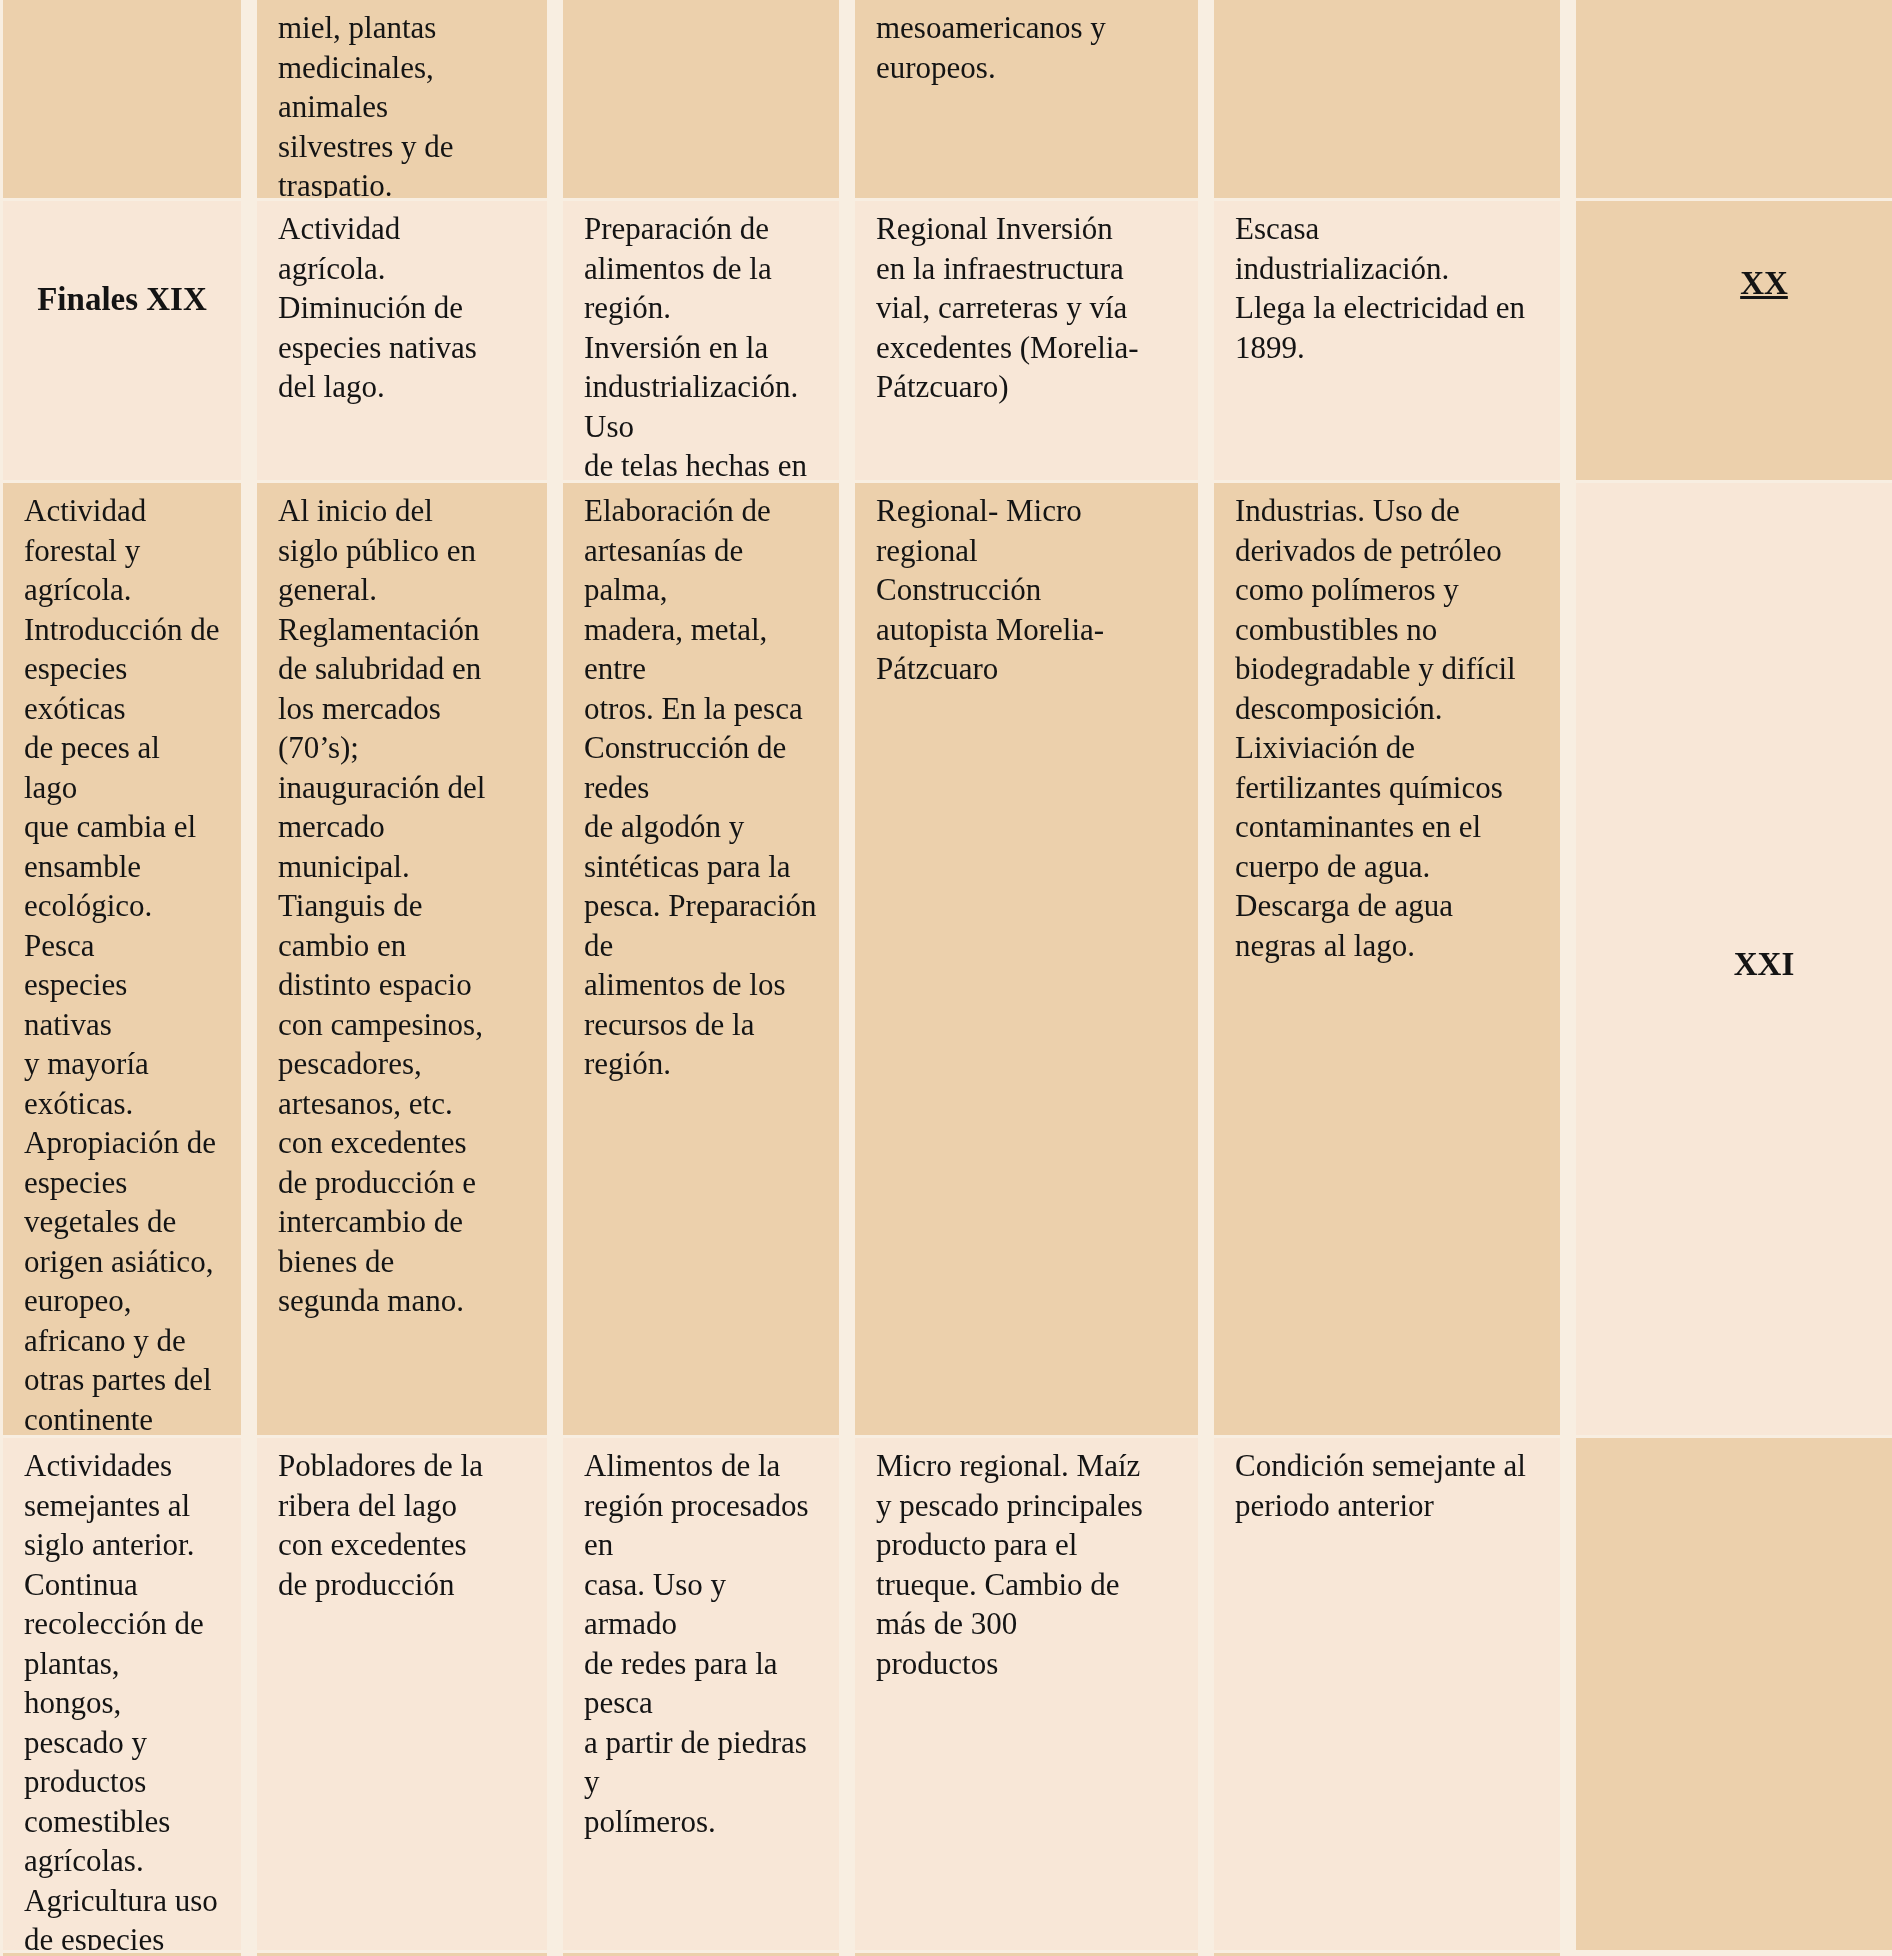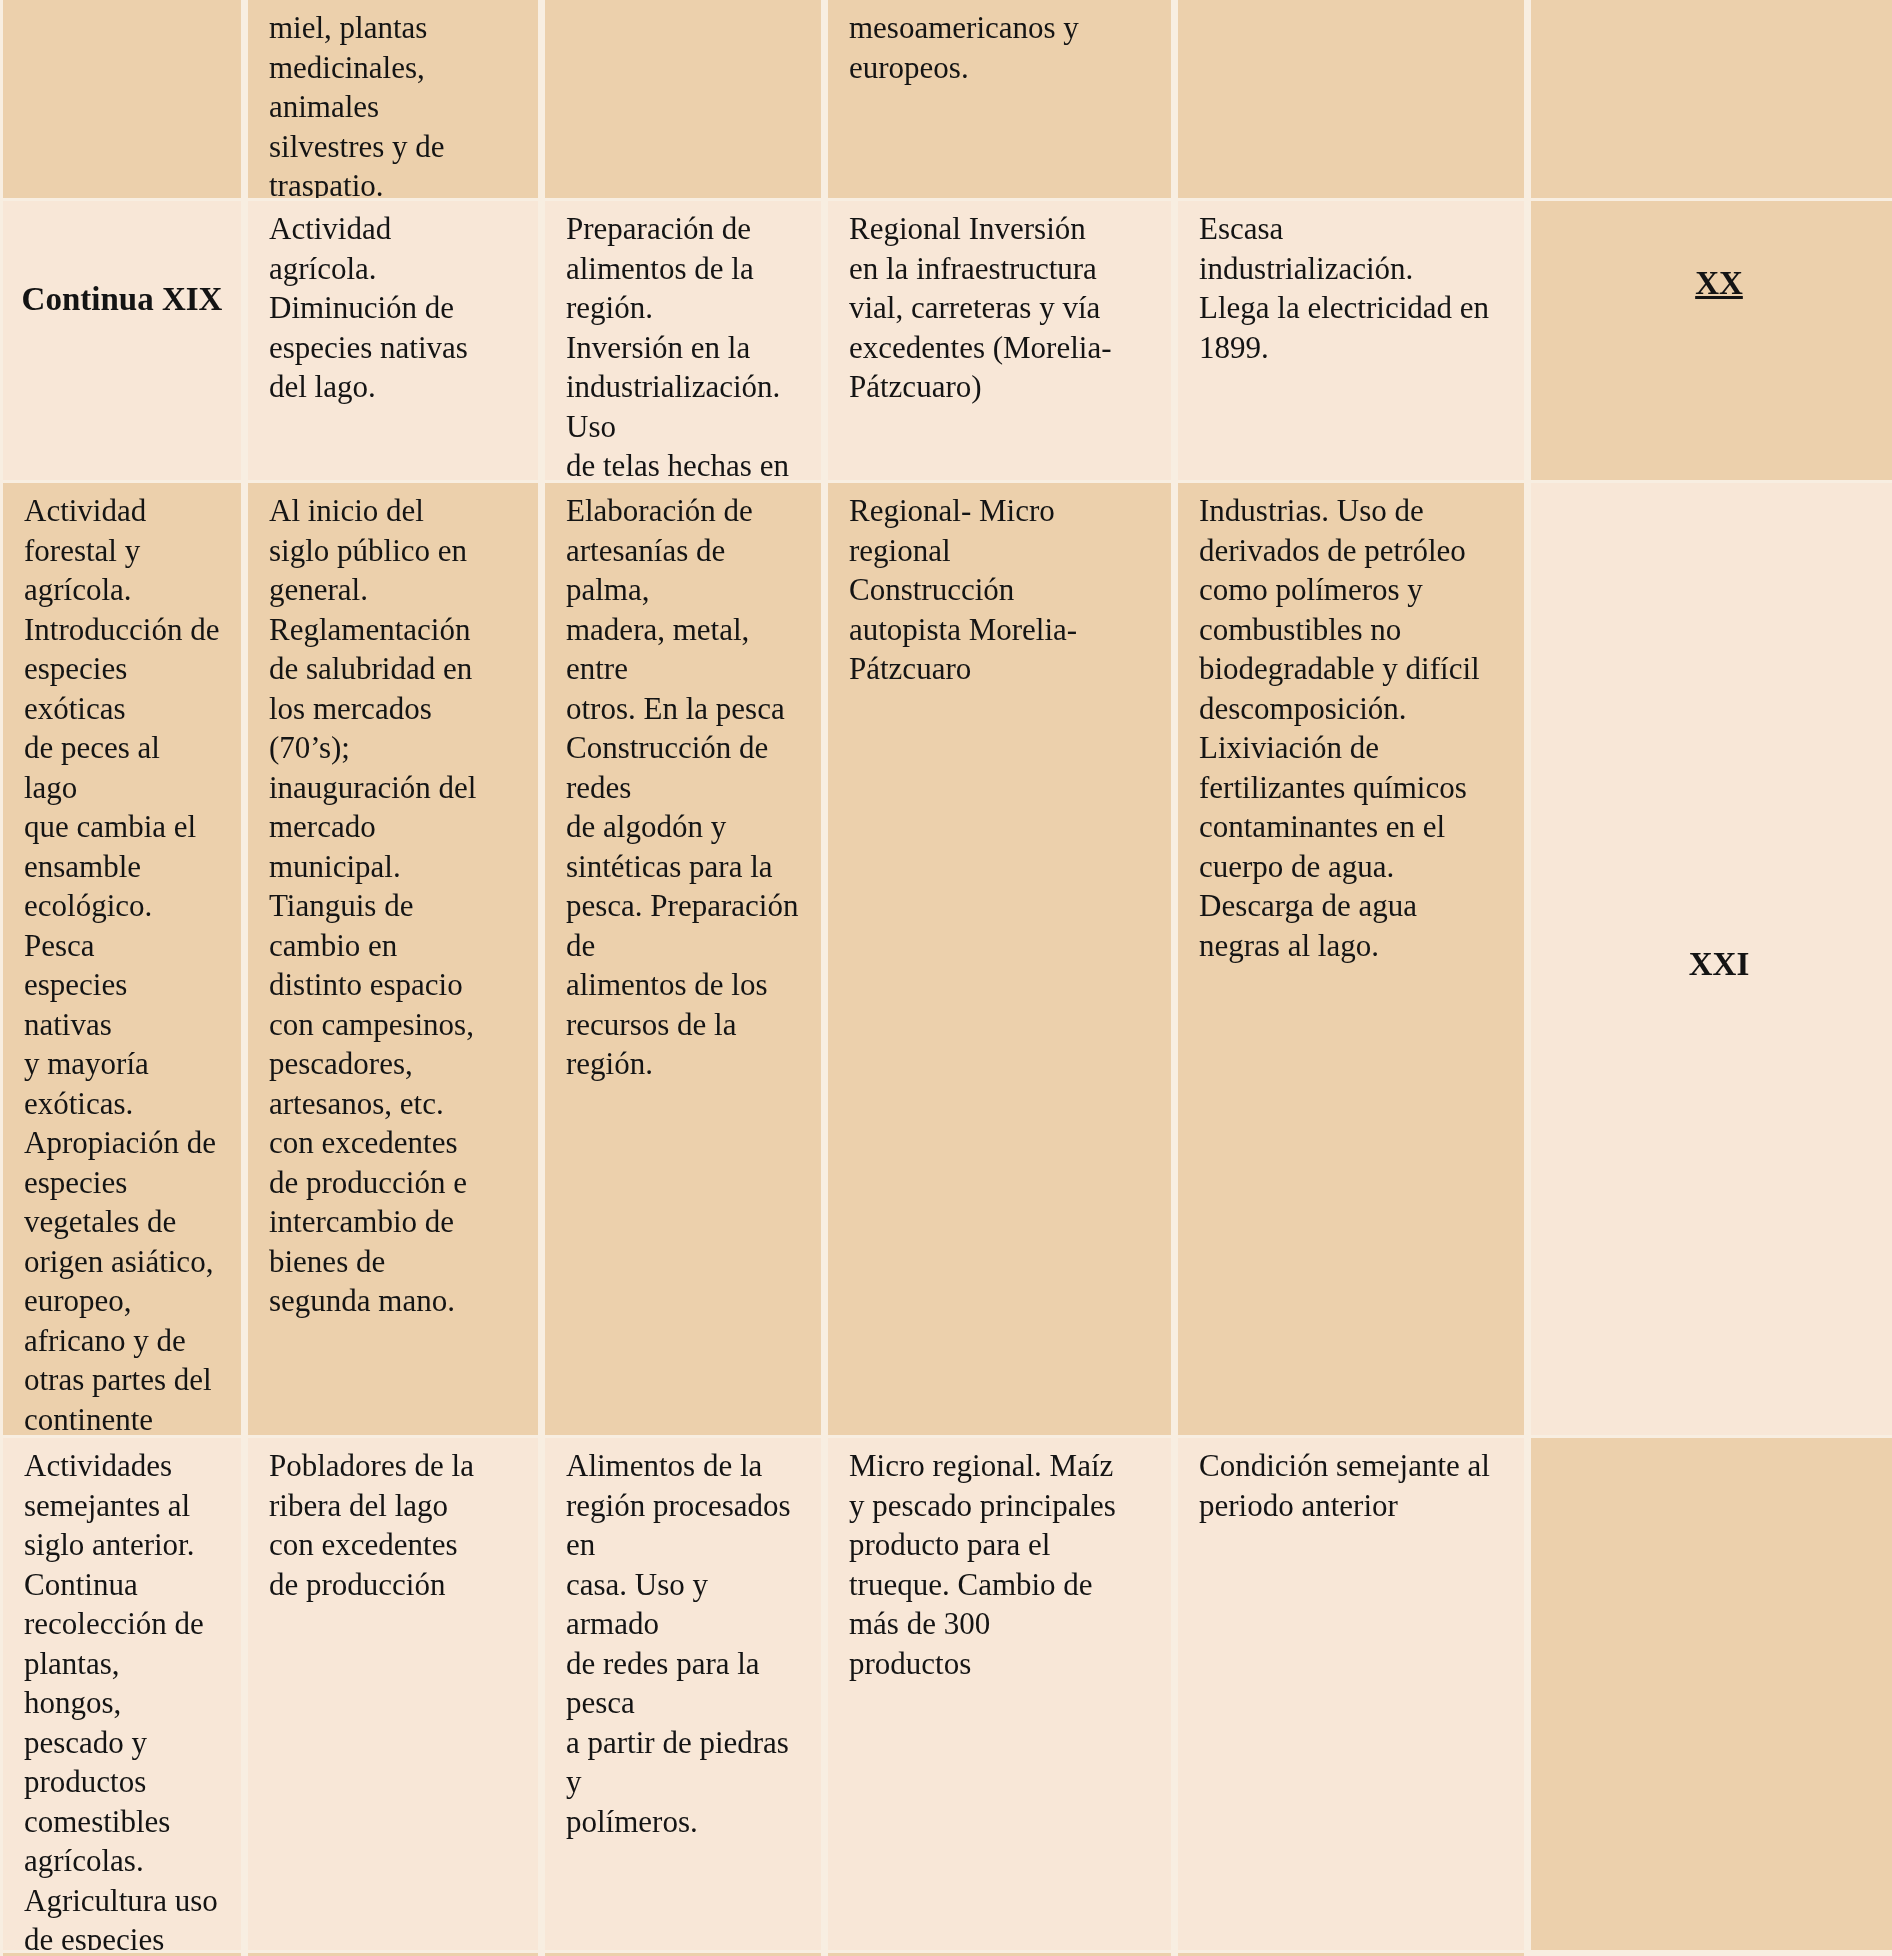--- a/index.html
+++ b/index.html
@@ -7,21 +7,21 @@
     padding: 0;
     background: #ffffff;
   }
   .table {
     width: 1892px;
     height: 1956px;
     box-sizing: border-box;
     display: grid;
     grid-template-columns: 238px 290px 276px 343px 346px 376px;
     grid-template-rows: 198px 279px 952px 512px 3px;
-    gap: 3px 7px;
+    gap: 3px 16px;
     background: #f8eee1;          
     border-left: 3px solid #f8eee1;
     font-family: "Liberation Serif", "DejaVu Serif", serif;
     color: #141414;
     overflow: hidden;
   }
   .cell {
     box-sizing: border-box;
     padding: 8px 20px 0 21px;
     font-size: 31px;
@@ -56,21 +56,21 @@
 medicinales,
 animales
 silvestres y de
 traspatio.</div>
   <div class="cell dark"></div>
   <div class="cell dark">mesoamericanos y
 europeos.</div>
   <div class="cell dark"></div>
   <div class="cell dark"></div>
 
-  <div class="cell light period off-b">Continua XIX</div>
+  <div class="cell light period off-b">Finales XIX</div>
   <div class="cell light">Actividad
 agrícola.
 Diminución de
 especies nativas
 del lago.</div>
   <div class="cell light">Preparación de
 alimentos de la
 región.
 Inversión en la
 industrialización. Uso

